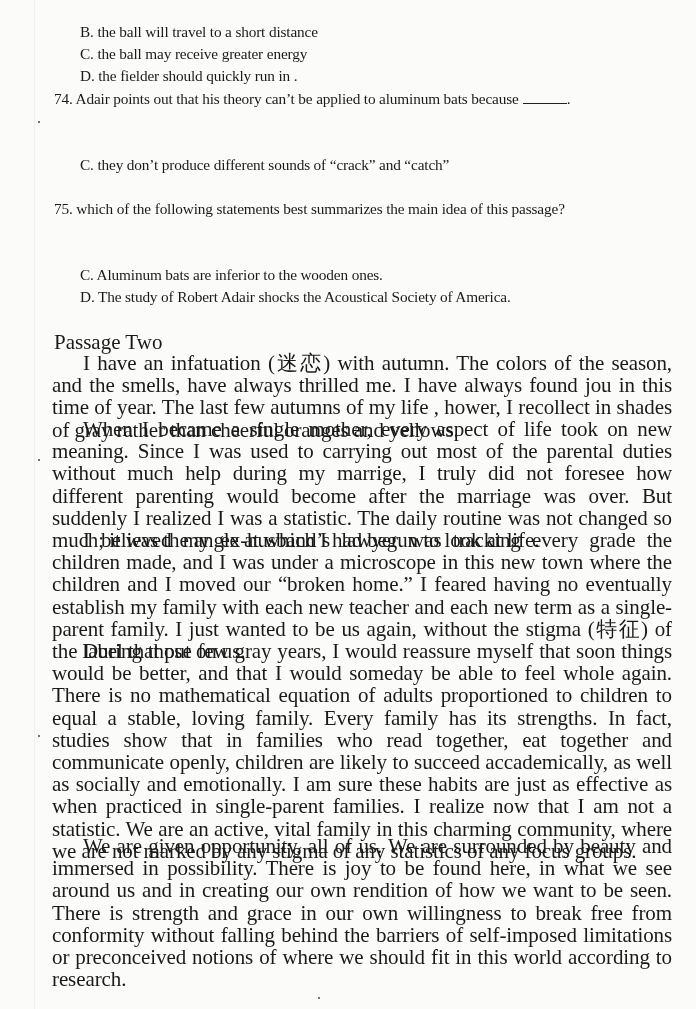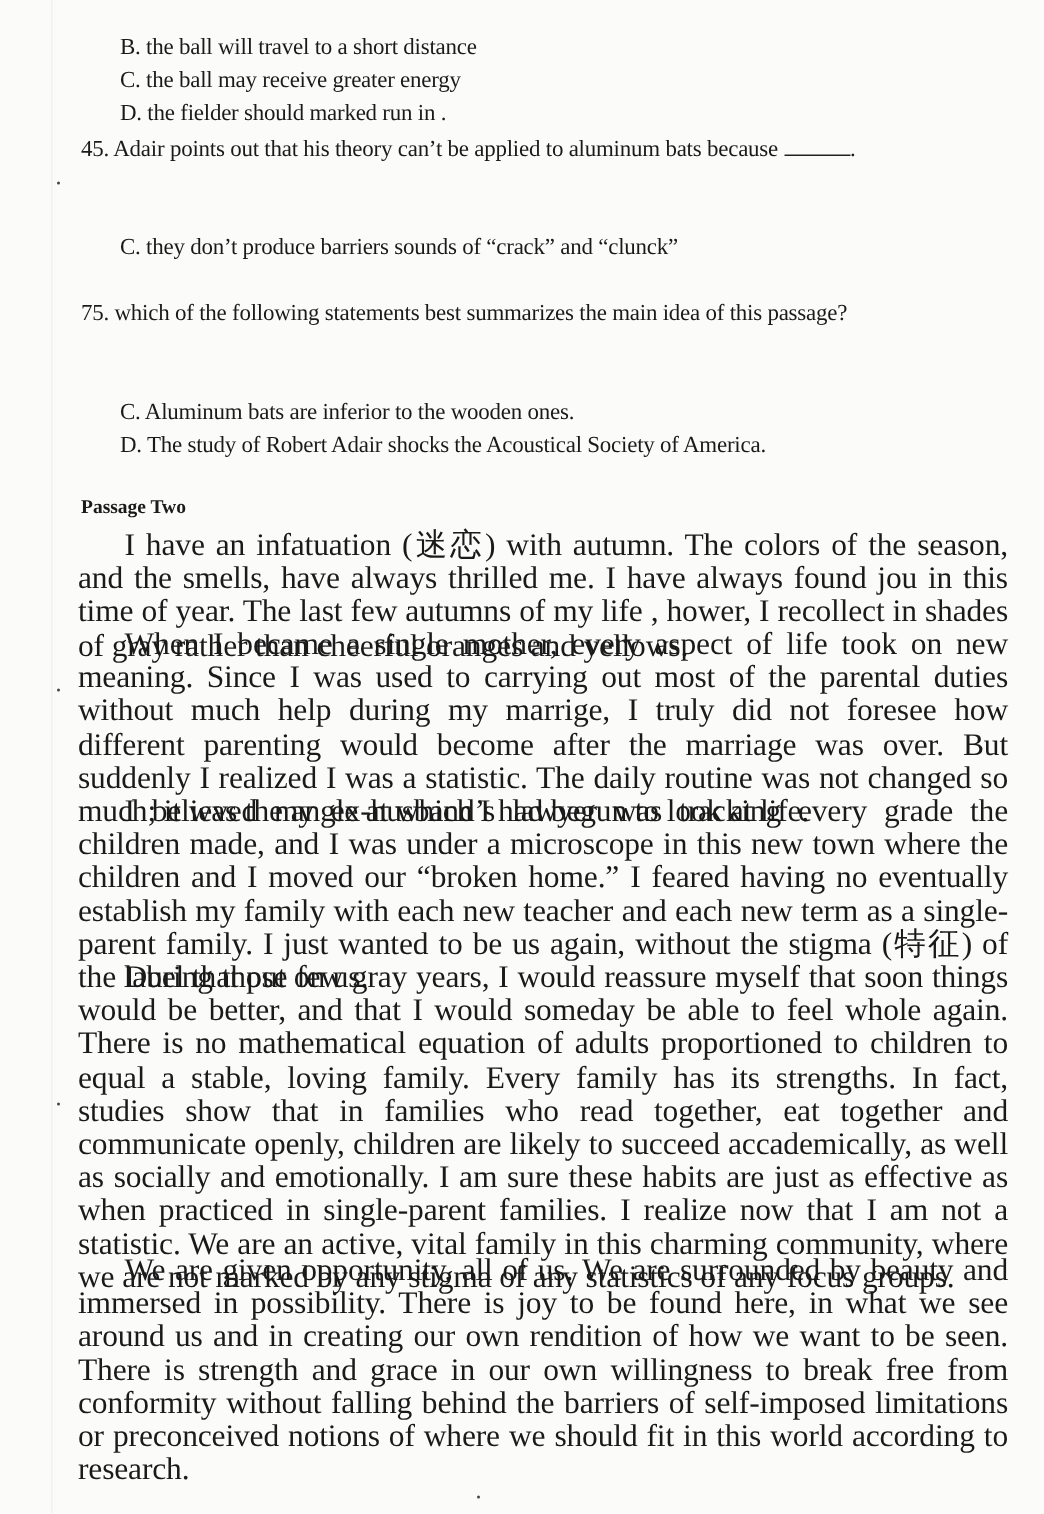--- a/index.html
+++ b/index.html
@@ -8,39 +8,39 @@
     background: #fbfbfa;
     font-family: "Liberation Serif", "DejaVu Serif", serif;
     color: #1a1a1a;
     position: relative;
   }
   .page { position: absolute; left: 12px; top: 0; width: 696px; height: 856px; }
   .line { position: absolute; font-size: 15.3px; line-height: 20px; white-space: nowrap; letter-spacing: -0.15px; }
   .opt { left: 68px; }
   .q { left: 42px; }
   .para { left: 40px; width: 620px; font-size: 21px; line-height: 22.2px; text-align: justify; text-indent: 31px; position: absolute; letter-spacing: -0.1px; }
-  .heading { position: absolute; left: 42px; top: 330px; font-weight: bold; font-size: 13px; }
+  .heading { position: absolute; left: 42px; top: 330px; font-weight: normal; font-size: 21px; }
   .blank { display: inline-block; width: 44px; border-bottom: 1px solid #222; height: 14px; vertical-align: baseline; margin-left: 4px; }
   .margin-line { position: absolute; left: 22px; top: 0; width: 1px; height: 1009px; background: #f0f0ee; }
   .dot { position: absolute; width: 2px; height: 2px; background: #444; border-radius: 50%; }
 </style>
 </head>
 <body>
 
 <div class="page">
   <div class="margin-line"></div>
 
   <div class="line opt" style="top:22px">B. the ball will travel to a short distance</div>
   <div class="line opt" style="top:44px">C. the ball may receive greater energy</div>
-  <div class="line opt" style="top:66px">D. the fielder should marked run in .</div>
+  <div class="line opt" style="top:66px">D. the fielder should quickly run in .</div>
 
   <div class="line q" style="top:89px">
-    <span>45. Adair points out that his theory can’t be applied to aluminum bats because</span><span class="blank"></span><span>.</span>
+    <span>74. Adair points out that his theory can’t be applied to aluminum bats because</span><span class="blank"></span><span>.</span>
   </div>
-  <div class="line opt" style="top:155px">C. they don’t produce barriers sounds of “crack” and “clunck”</div>
+  <div class="line opt" style="top:155px">C. they don’t produce different sounds of “crack” and “catch”</div>
 
   <div class="line q" style="top:199px">75. which of the following statements best summarizes the main idea of this passage?</div>
   <div class="line opt" style="top:287px">D. The study of Robert Adair shocks the Acoustical Society of America.</div>
   <div class="line opt" style="top:265px">C. Aluminum bats are inferior to the wooden ones.</div>
 
   <div class="heading">Passage Two</div>
 
   <div class="para" style="top:352px">I have an infatuation (迷恋) with autumn. The colors of the season, and the smells, have always thrilled me. I have always found jou in this time of year. The last few autumns of my life , hower, I recollect in shades of gray rather than cheerful oranges and yellows.</div>
   <div class="para" style="top:418px">When I became a single mother, every aspect of life took on new meaning. Since I was used to carrying out most of the parental duties without much help during my marrige, I truly did not foresee how different parenting would become after the marriage was over. But suddenly I realized I was a statistic. The daily routine was not changed so much; it was the angle at which I had begun to look at life.</div>
   <div class="para" style="top:529px">I believed my ex-husband’s lawyer was tracking every grade the children made, and I was under a microscope in this new town where the children and I moved our “broken home.” I feared having no eventually establish my family with each new teacher and each new term as a single-parent family. I just wanted to be us again, without the stigma (特征) of the label that put on us.</div>

